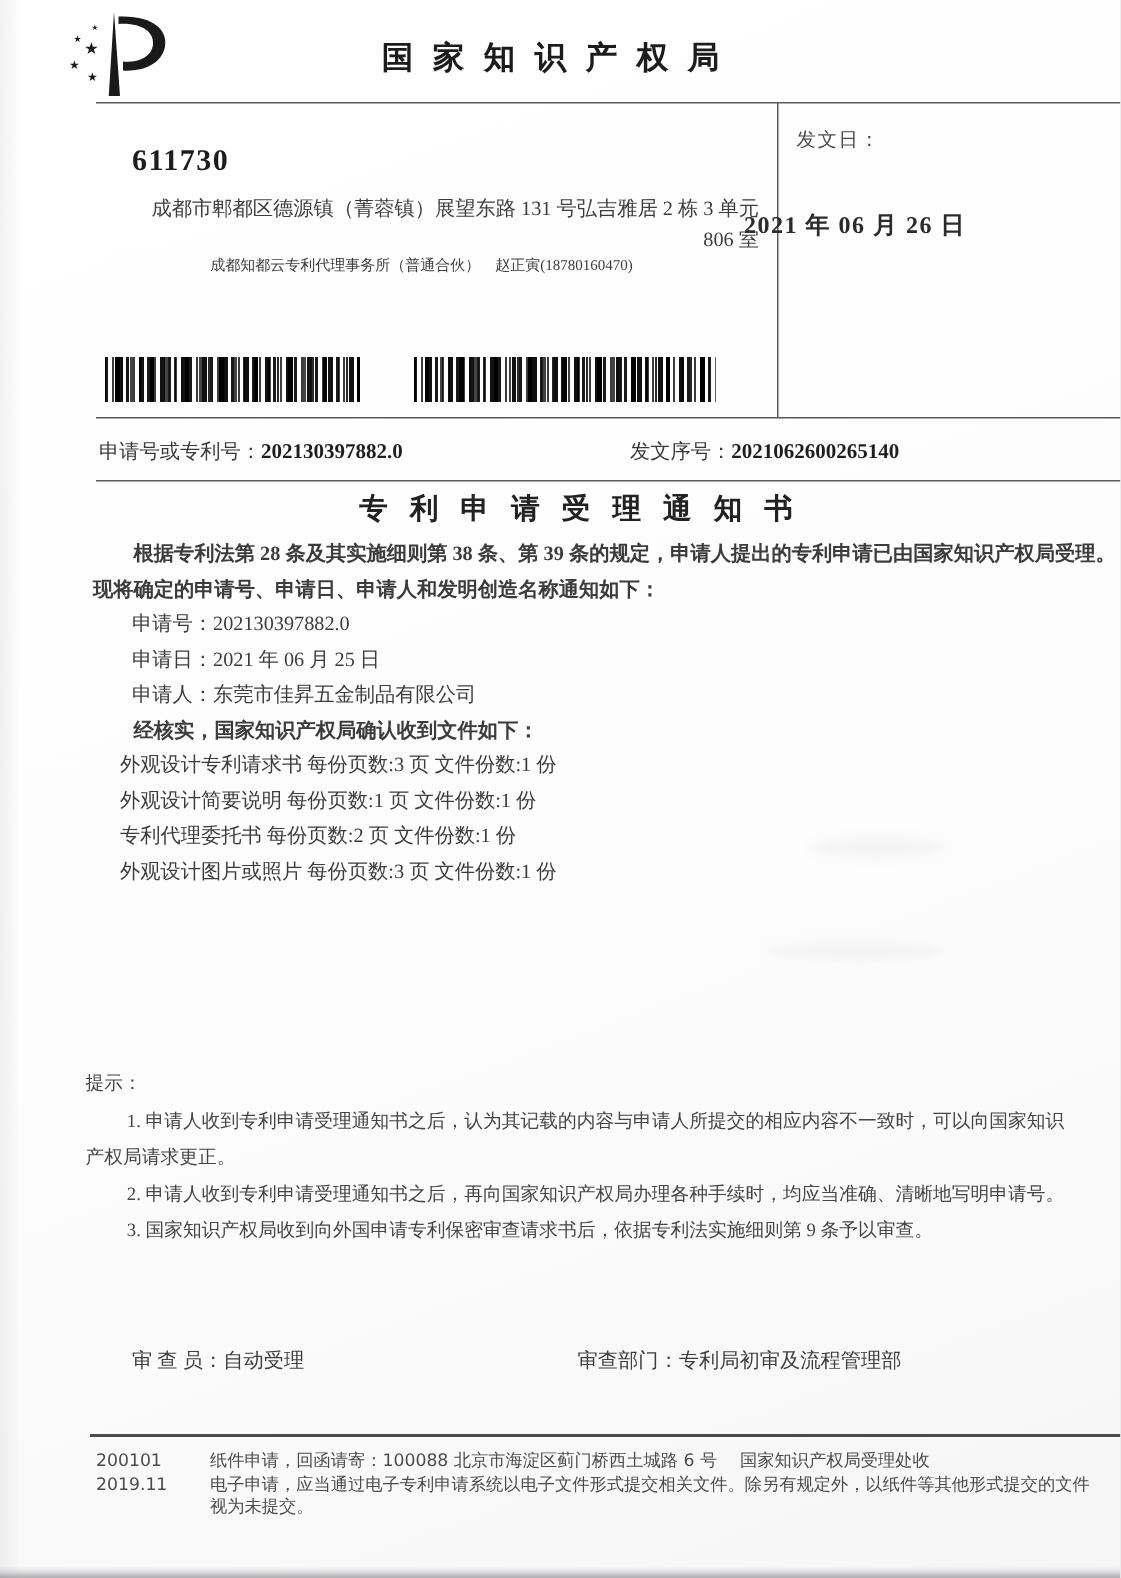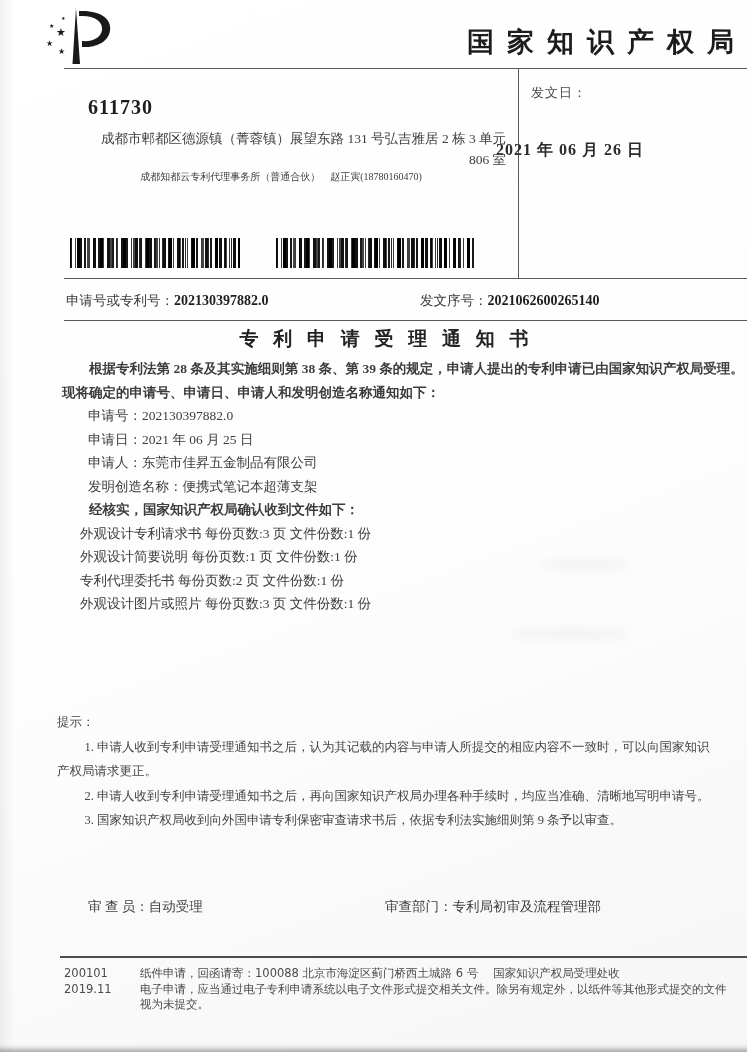--- a/index.html
+++ b/index.html
@@ -10,22 +10,22 @@
     background:linear-gradient(160deg,#ffffff 0%,#fdfdfd 55%,#f6f6f7 100%);
     overflow:hidden;
     font-family:"Liberation Serif", serif;
     color:#3a3a3a;
   }
   .rule{position:absolute;background:#5a5a5a;}
   .rule.h{height:1px;}
   .rule.v{width:1px;}
   .agency-title{
     position:absolute;top:24px;left:0;width:100%;
-    text-align:right;
-    font-size:27px;font-weight:bold;color:#1c1c1c;
+    text-align:center;
+    font-size:21px;font-weight:bold;color:#1c1c1c;
     letter-spacing:13px;
   }
   .logo{position:absolute;top:6px;left:36px;width:80px;height:62px;}
   .dispatch-label{position:absolute;top:84px;left:531px;font-size:13px;color:#4a4a4a;letter-spacing:1px;}
   .dispatch-date{
     position:absolute;top:140px;left:496px;
     font-family:Liberation Serif, serif;
     font-size:16px;font-weight:600;color:#2b2b2b;letter-spacing:1px;
   }
   .postal-code{position:absolute;top:96px;left:88px;font-size:20px;font-weight:bold;color:#1d1d1d;letter-spacing:1px;}
@@ -126,21 +126,20 @@
 
   <div class="rule h" style="top:320px;left:64px;width:683px;"></div>
 
   <div class="doc-title">专 利 申 请 受 理 通 知 书</div>
 
   <div class="body-block">
     <div class="indent2">根据专利法第 28 条及其实施细则第 38 条、第 39 条的规定，申请人提出的专利申请已由国家知识产权局受理。现将确定的申请号、申请日、申请人和发明创造名称通知如下：</div>
     <div class="field-line">申请号：202130397882.0</div>
     <div class="field-line">申请日：2021 年 06 月 25 日</div>
     <div class="field-line">申请人：东莞市佳昇五金制品有限公司</div>
-    <div class="field-line">发明创造名称：便携式笔记本超薄支架</div>
     <div class="indent2">经核实，国家知识产权局确认收到文件如下：</div>
     <div class="docitem-line">外观设计专利请求书 每份页数:3 页 文件份数:1 份</div>
     <div class="docitem-line">外观设计简要说明 每份页数:1 页 文件份数:1 份</div>
     <div class="docitem-line">专利代理委托书 每份页数:2 页 文件份数:1 份</div>
     <div class="docitem-line">外观设计图片或照片 每份页数:3 页 文件份数:1 份</div>
   </div>
 
   <div class="smudge" style="left:540px;top:558px;width:90px;height:14px;"></div>
   <div class="smudge" style="left:510px;top:628px;width:120px;height:12px;"></div>
 

